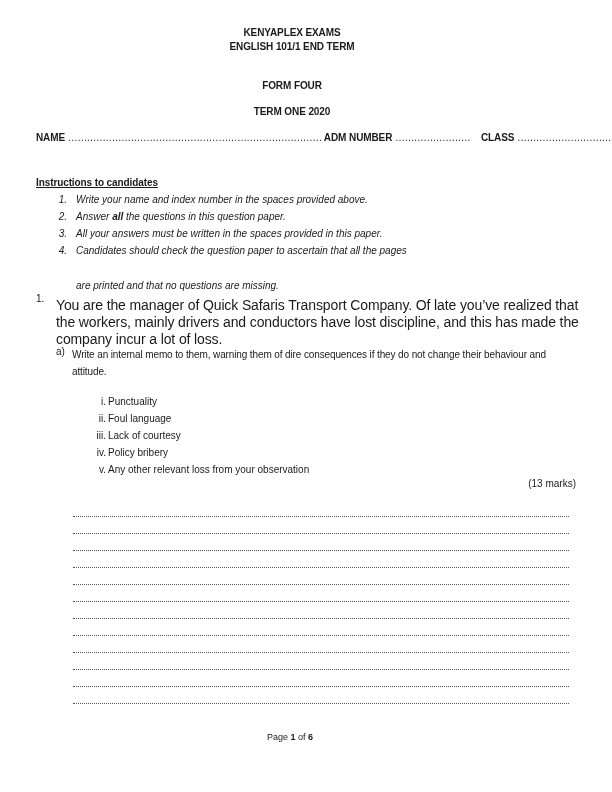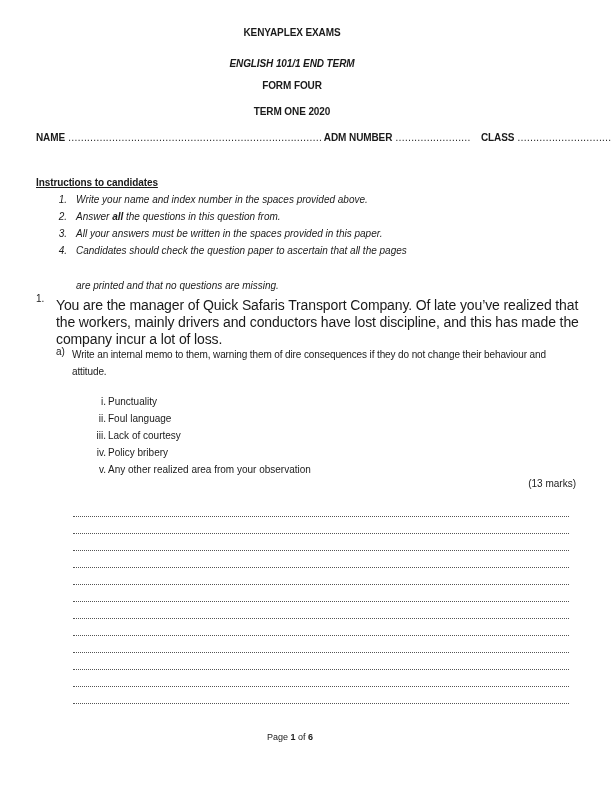--- a/index.html
+++ b/index.html
@@ -48,21 +48,21 @@
   }
   .footer {
     position: absolute; left: 0; width: 580px; top: 732px; text-align: center;
     font-size: 9px;
   }
 </style>
 </head>
 <body>
 
 <div class="center-line" style="top:27px;">KENYAPLEX EXAMS</div>
-<div class="center-line" style="top:58px;font-style:italic;">ENGLISH 101/1 END TERM</div>
+<div class="center-line" style="top:41px;">ENGLISH 101/1 END TERM</div>
 <div class="center-line" style="top:80px;">FORM FOUR</div>
 <div class="center-line" style="top:106px;">TERM ONE 2020</div>
 
 <div class="name-row">
   <span>NAME</span>
   <span class="dots">………………………………………………………………………</span>
   <span>ADM NUMBER</span>
   <span class="dots">……………………</span>
   &nbsp;&nbsp;
   <span>CLASS</span>
@@ -70,21 +70,21 @@
 </div>
 
 <div class="instr-title">Instructions  to candidates</div>
 <div class="instr-list">
   <div class="instr-item">
     <span class="instr-num">1.</span>
     <span class="instr-text">Write your name and index number in the spaces provided above.</span>
   </div>
   <div class="instr-item">
     <span class="instr-num">2.</span>
-    <span class="instr-text"><span>Answer </span><b>all</b><span> the questions in this question from.</span></span>
+    <span class="instr-text"><span>Answer </span><b>all</b><span> the questions in this question paper.</span></span>
   </div>
   <div class="instr-item">
     <span class="instr-num">3.</span>
     <span class="instr-text">All your answers must be written in the spaces provided in this paper.</span>
   </div>
   <div class="instr-item" style="height:32px;">
     <span class="instr-num">4.</span>
     <span class="instr-text">Candidates should check the question paper to ascertain that all the pages</span>
     <span class="instr-cont">are printed and that no questions are missing.</span>
   </div>
@@ -110,21 +110,21 @@
   <div class="roman-item">
     <span class="roman-num">iii.</span>
     <span class="roman-text">Lack of courtesy</span>
   </div>
   <div class="roman-item">
     <span class="roman-num">iv.</span>
     <span class="roman-text">Policy bribery</span>
   </div>
   <div class="roman-item">
     <span class="roman-num">v.</span>
-    <span class="roman-text">Any other realized area from your observation</span>
+    <span class="roman-text">Any other relevant loss from your observation</span>
   </div>
 </div>
 
 <div class="marks">(13 marks)</div>
 
 <div class="answer-lines">
   <div class="answer-line"></div>
   <div class="answer-line"></div>
   <div class="answer-line"></div>
   <div class="answer-line"></div>

